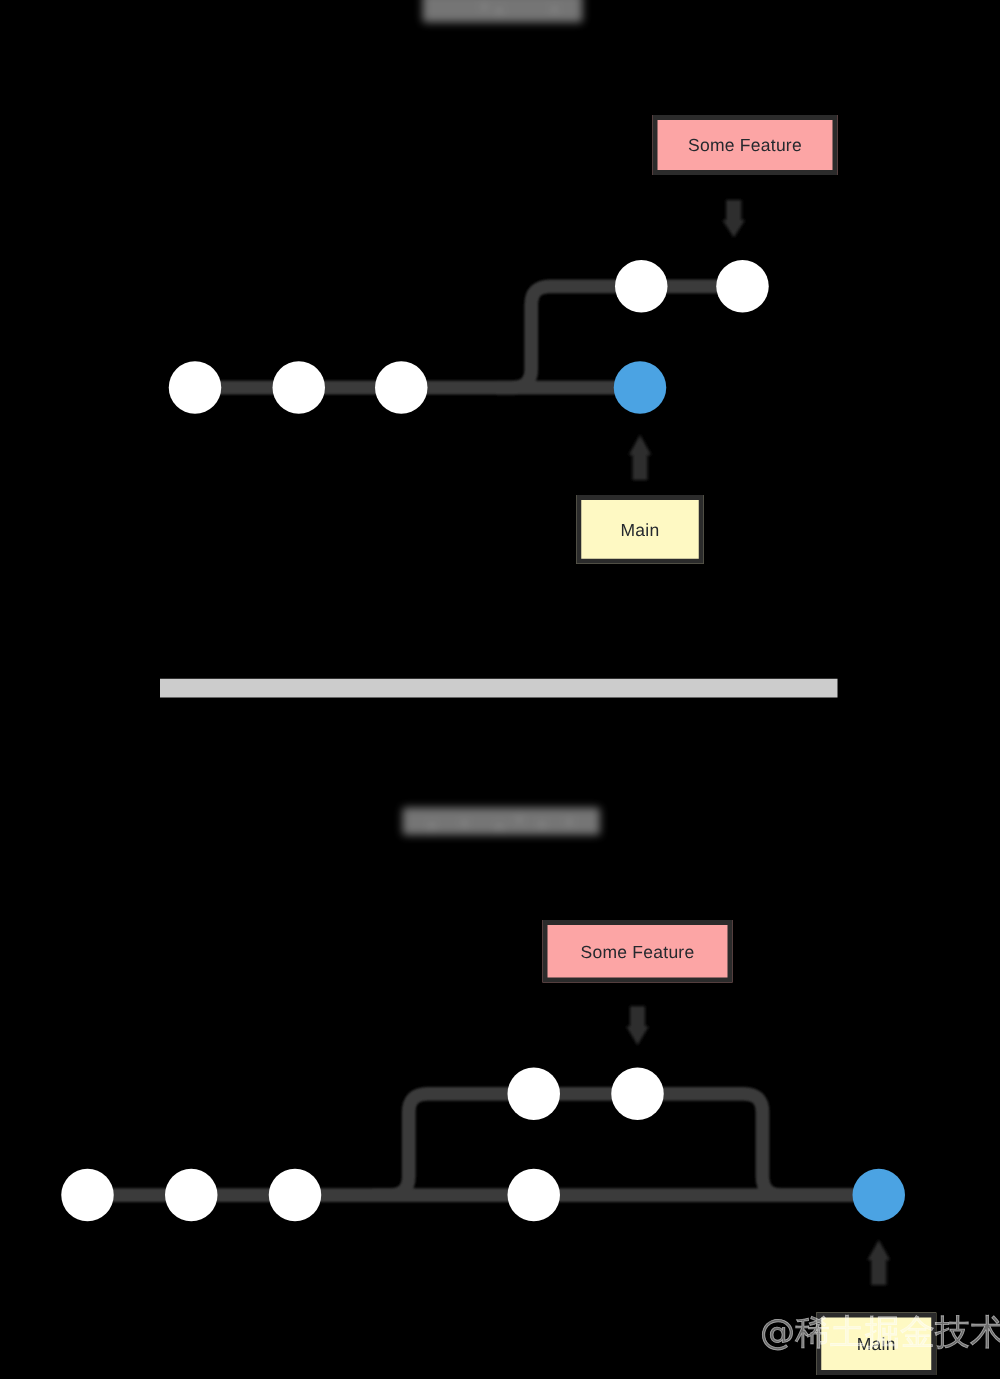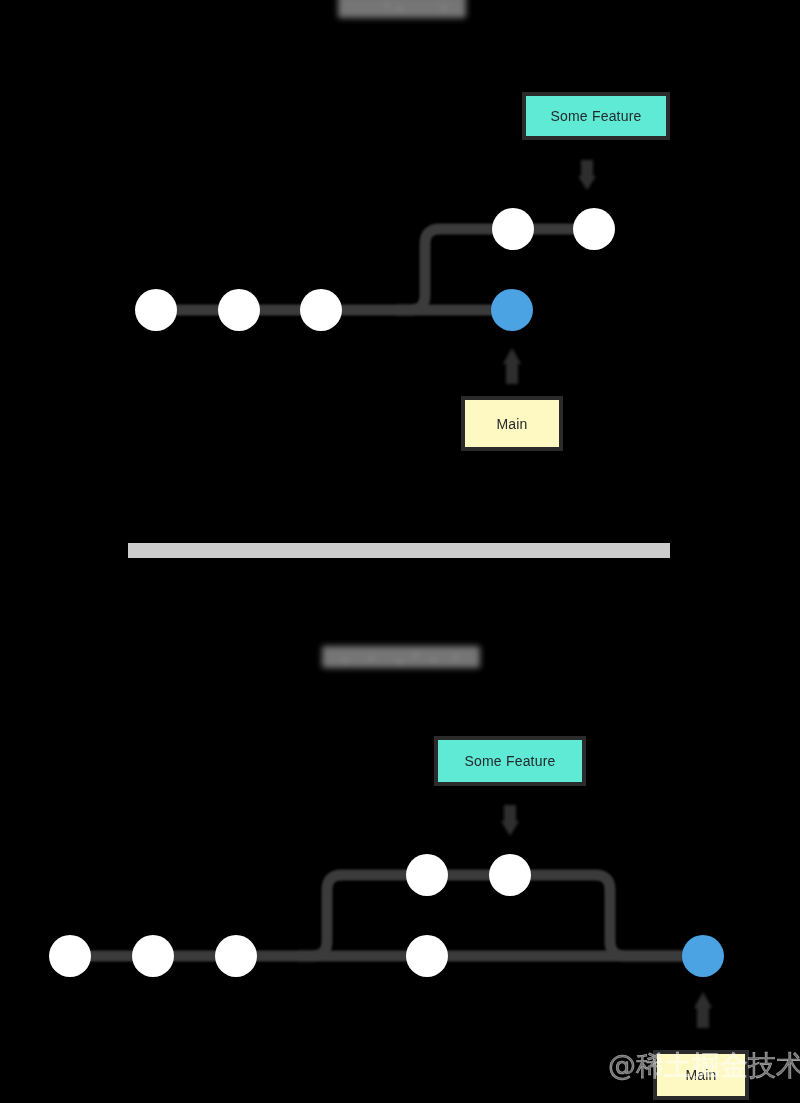--- a/index.html
+++ b/index.html
@@ -58,21 +58,21 @@
     box-sizing: border-box;
     display: flex;
     align-items: center;
     justify-content: center;
     font-size: 14px;
     color: #25292e;
     border: 4px solid #2b2b2b;
     letter-spacing: 0.2px;
     white-space: nowrap;
   }
-  .label-box.feature { background: #5eead4; }
+  .label-box.feature { background: #fca5a5; }
   .label-box.main    { background: #fef9c3; }
 
   .box-feature-top { left: 522px; top: 92px;  width: 148px; height: 48px; }
   .box-main-top    { left: 461px; top: 396px; width: 102px; height: 55px; }
   .box-feature-bot { left: 434px; top: 736px; width: 152px; height: 50px; }
   .box-main-bot    { left: 653px; top: 1050px; width: 96px; height: 50px; }
 
   
   .watermark {
     position: absolute;

